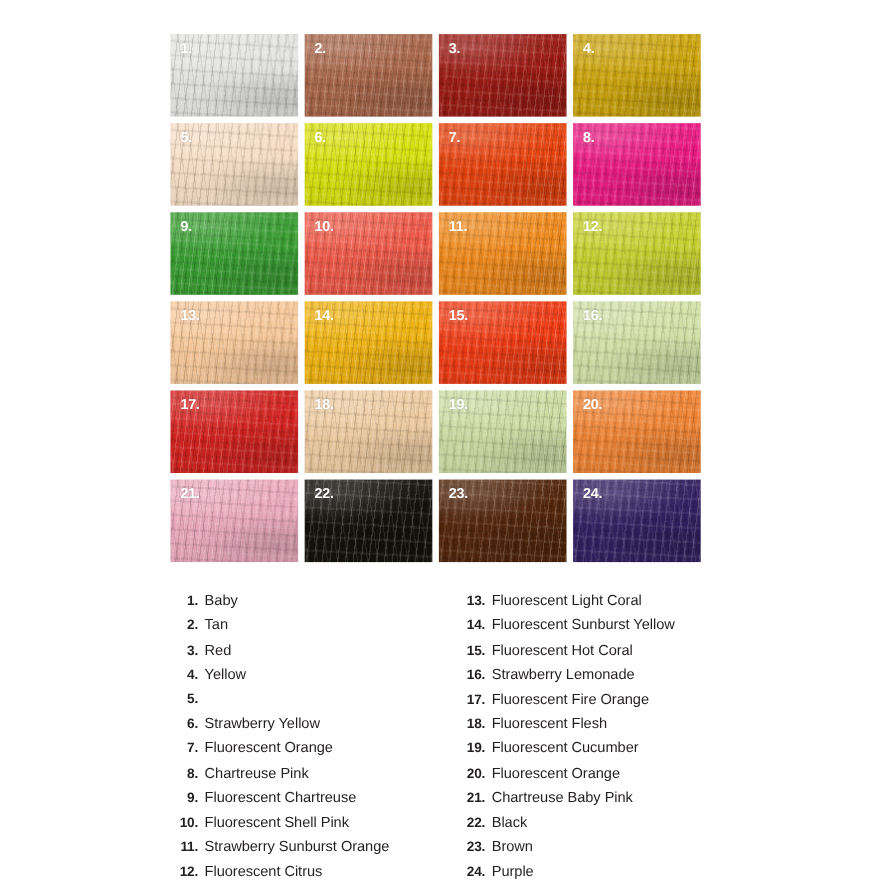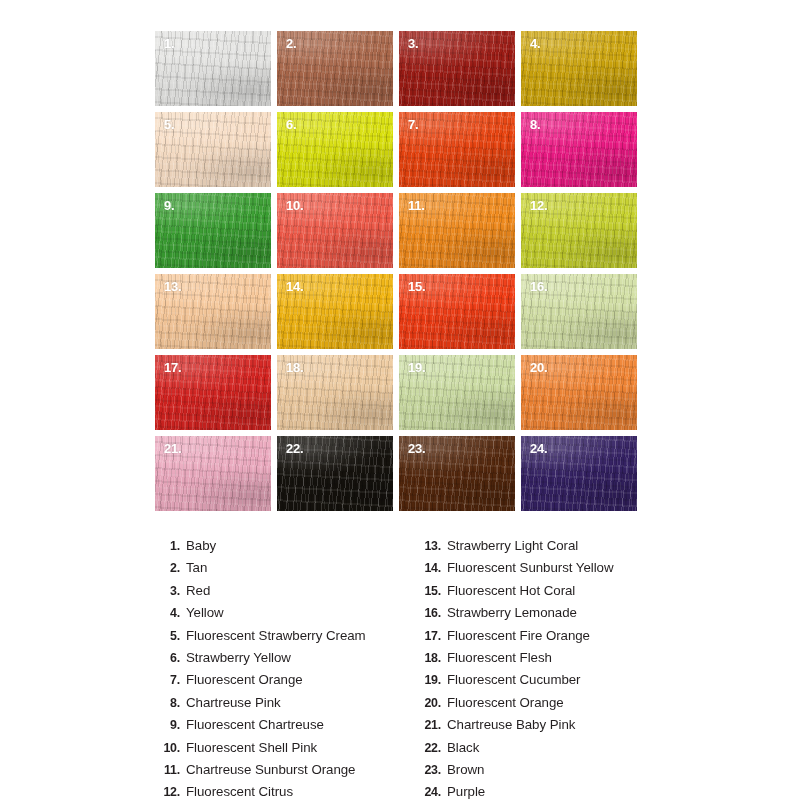--- a/index.html
+++ b/index.html
@@ -246,21 +246,20 @@
         <div class="legend-row">
           <span class="legend-num">3.</span>
           <span class="legend-label">Red</span>
         </div>
         <div class="legend-row">
           <span class="legend-num">4.</span>
           <span class="legend-label">Yellow</span>
         </div>
         <div class="legend-row">
           <span class="legend-num">5.</span>
-          <span class="legend-label">Fluorescent Strawberry Cream</span>
         </div>
         <div class="legend-row">
           <span class="legend-num">6.</span>
           <span class="legend-label">Strawberry Yellow</span>
         </div>
         <div class="legend-row">
           <span class="legend-num">7.</span>
           <span class="legend-label">Fluorescent Orange</span>
         </div>
         <div class="legend-row">
@@ -270,31 +269,31 @@
         <div class="legend-row">
           <span class="legend-num">9.</span>
           <span class="legend-label">Fluorescent Chartreuse</span>
         </div>
         <div class="legend-row">
           <span class="legend-num">10.</span>
           <span class="legend-label">Fluorescent Shell Pink</span>
         </div>
         <div class="legend-row">
           <span class="legend-num">11.</span>
-          <span class="legend-label">Chartreuse Sunburst Orange</span>
+          <span class="legend-label">Strawberry Sunburst Orange</span>
         </div>
         <div class="legend-row">
           <span class="legend-num">12.</span>
           <span class="legend-label">Fluorescent Citrus</span>
         </div>
       </div>
     <div class="legend-col">
         <div class="legend-row">
           <span class="legend-num">13.</span>
-          <span class="legend-label">Strawberry Light Coral</span>
+          <span class="legend-label">Fluorescent Light Coral</span>
         </div>
         <div class="legend-row">
           <span class="legend-num">14.</span>
           <span class="legend-label">Fluorescent Sunburst Yellow</span>
         </div>
         <div class="legend-row">
           <span class="legend-num">15.</span>
           <span class="legend-label">Fluorescent Hot Coral</span>
         </div>
         <div class="legend-row">

